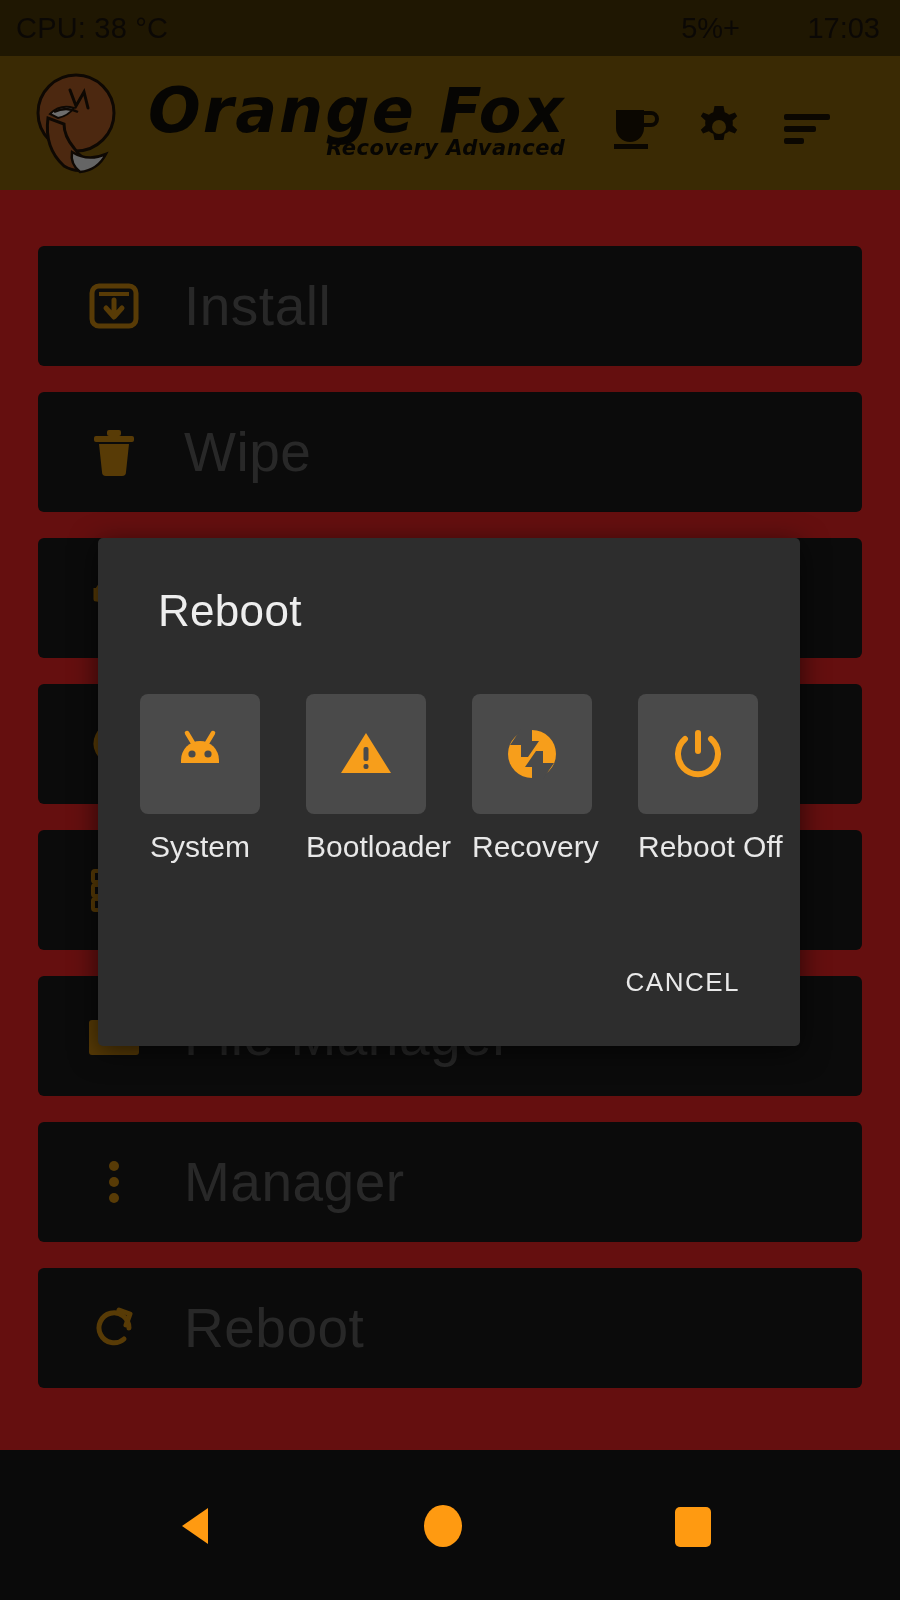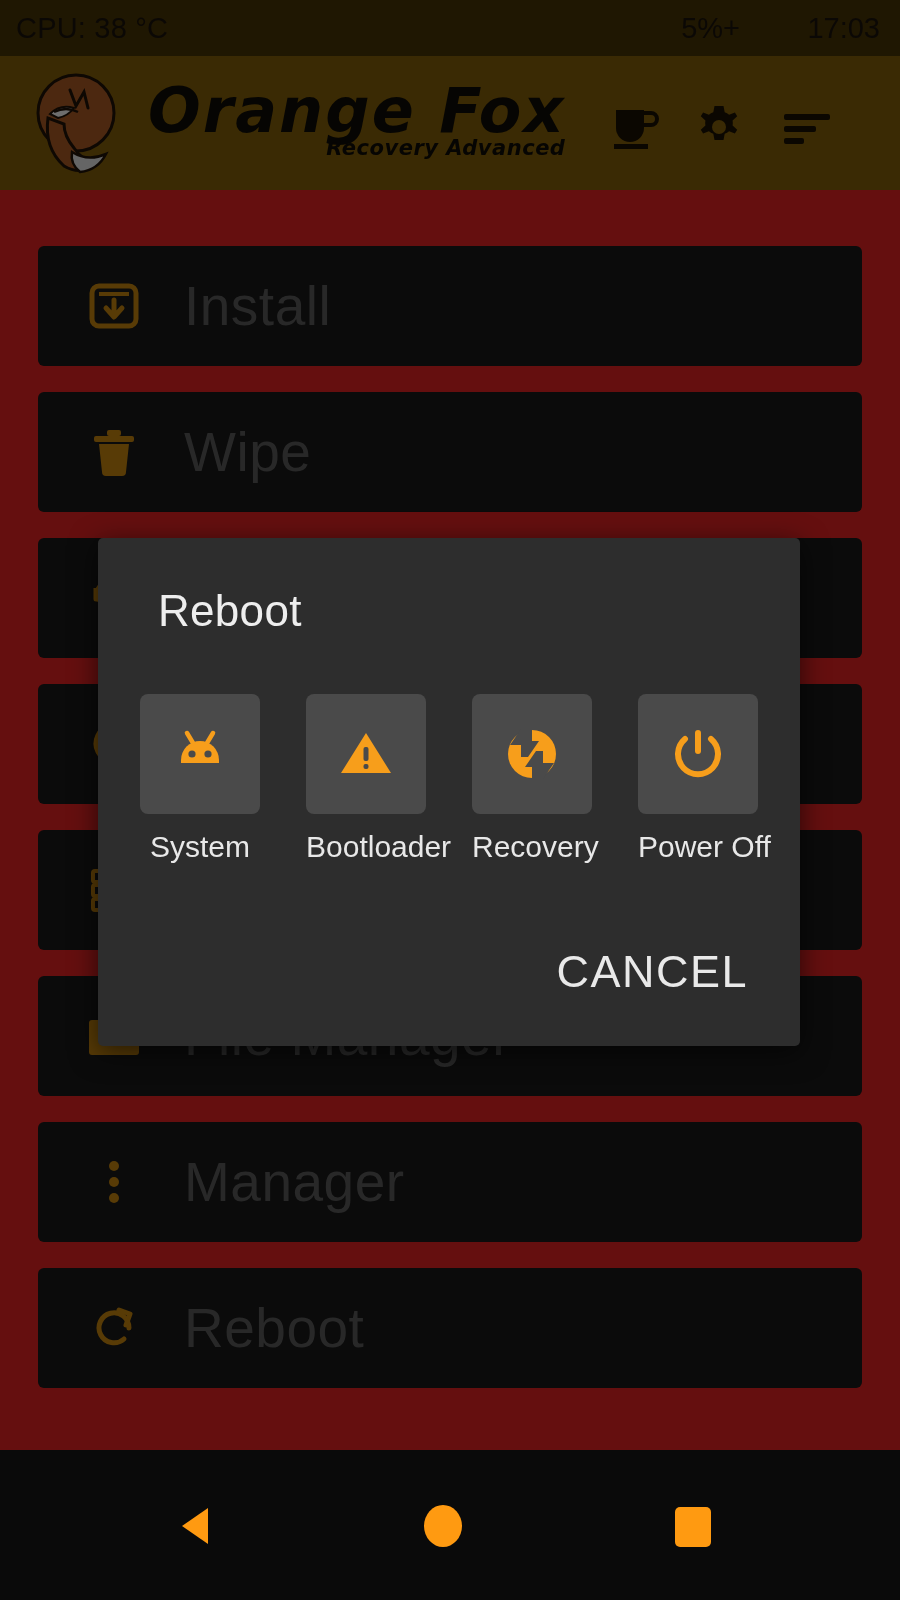--- a/index.html
+++ b/index.html
@@ -77,22 +77,22 @@
   .dlg-opt { width:120px; cursor:pointer; }
   .dlg-opt .tile {
     width:120px; height:120px; background:#4a4a4a; border-radius:8px;
     display:flex; align-items:center; justify-content:center;
   }
   .dlg-opt .olabel {
     margin-top:16px; text-align:center; font-size:30px; color:#e8e8e8;
     white-space:nowrap;
   }
   #cancel-btn {
-    position:absolute; right:52px; bottom:48px;
-    font-size:45px; color:#e9e9e9; letter-spacing:1.5px; cursor:pointer;
+    position:absolute; right:60px; bottom:48px;
+    font-size:26px; color:#e9e9e9; letter-spacing:1.5px; cursor:pointer;
   }
 
   
   #navbar { position:absolute; left:0; bottom:0; width:900px; height:150px; background:#0a0a0a; }
   .nav-btn { position:absolute; top:48px; cursor:pointer; }
   #nav-back { left:170px; }
   #nav-home { left:415px; }
   #nav-recent { left:665px; }
 </style>
 </head>
@@ -276,21 +276,21 @@
         <div class="olabel">Recovery</div>
       </div>
 
       <div class="dlg-opt">
         <div class="tile">
           <svg width="66" height="66" viewBox="0 0 66 66">
             <path d="M20 18 a20 20 0 1 0 26 0" fill="none" stroke="#F79E1B" stroke-width="6" stroke-linecap="round"></path>
             <rect x="30" y="9" width="6" height="24" rx="3" fill="#F79E1B"></rect>
           </svg>
         </div>
-        <div class="olabel">Power Off</div>
+        <div class="olabel">Reboot Off</div>
       </div>
     </div>
 
     <div id="cancel-btn">CANCEL</div>
   </div>
 
   <div id="navbar">
     <div class="nav-btn" id="nav-back">
       <svg width="56" height="56" viewBox="0 0 56 56">
         <path d="M38 10 L38 46 L12 28 Z" fill="#FF9A11"></path>

